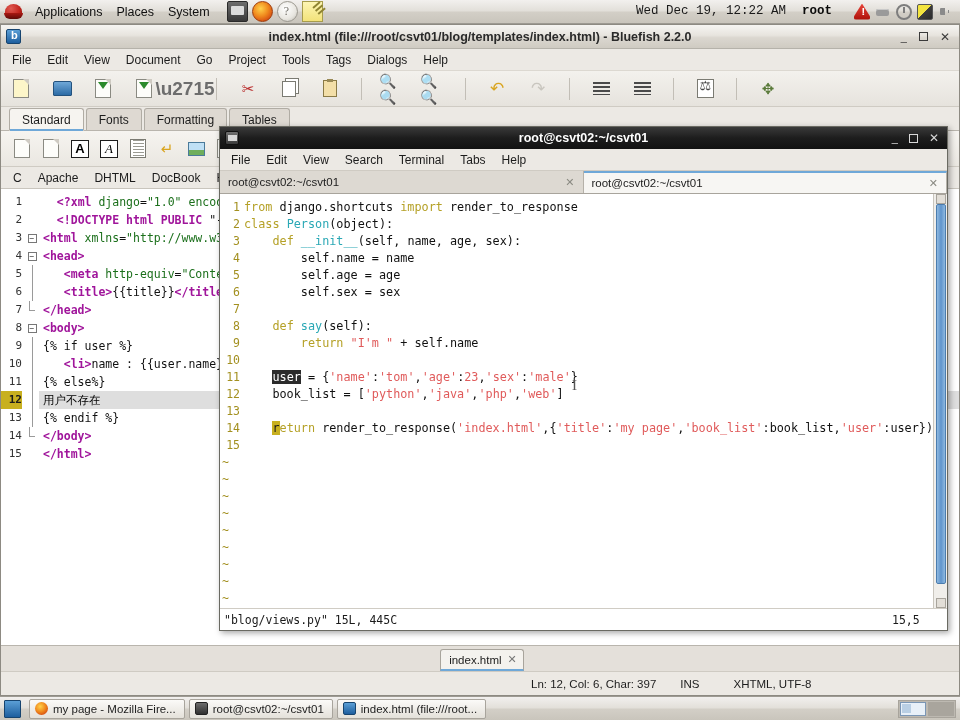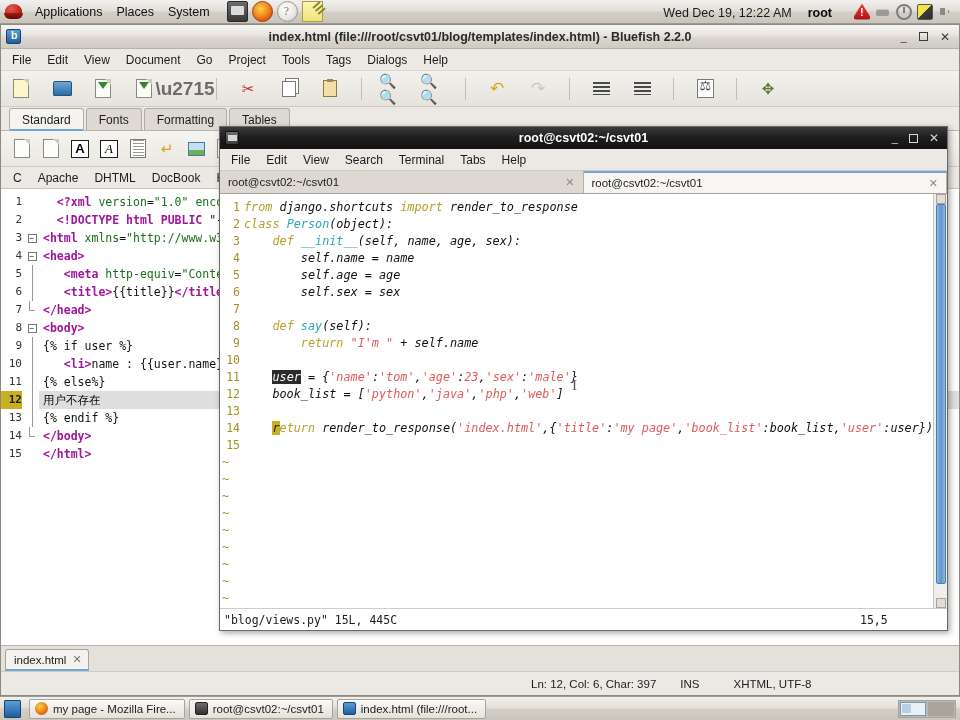--- a/index.html
+++ b/index.html
@@ -68,21 +68,21 @@
   .lnch-note {
     background: linear-gradient(to bottom,#fdf5b3,#f2e27a);
     border: 1px solid #a79c4c;
   }
   .lnch-note:after {
     content: ""; position: absolute; left: 9px; top: 2px; width: 9px; height: 2px;
     background: #8e8332; box-shadow: 0 4px 0 #8e8332, 0 8px 0 #8e8332;
     transform: rotate(-40deg);
   }
   .panel-right {
-    margin-left: auto; display: flex; align-items: flex-end; gap: 8px; padding-right: 6px;
+    margin-left: auto; display: flex; align-items: flex-start; gap: 8px; padding-right: 6px; font-family: Liberation Mono, monospace;
   }
   .panel-clock { font-size: 12.5px; color: #1a1a1a; }
   .panel-user { font-size: 12.5px; color: #0a0a0a; font-weight: bold; margin-left: 8px; }
   .tray { display: flex; align-items: center; gap: 5px; margin-left: 14px; }
   .tray-icon { width: 16px; height: 16px; position: relative; }
   .tray-alert {
     background: linear-gradient(to bottom,#e8443a,#ad1109);
     clip-path: polygon(50% 0%, 100% 80%, 100% 100%, 0 100%, 0 80%);
     border-radius: 2px;
   }
@@ -279,21 +279,21 @@
   .cline.hl { background: #dedede; }
   .tag { color: #a0159b; font-weight: bold; }
   .attr { color: #1b6f1b; }
   .val  { color: #1b6f1b; }
   .plain { color: #111; }
   .dj { color: #111; }
   .cjk { font-family: "DejaVu Sans", sans-serif; }
 
   .bf-bottom-tabs {
     height: 26px; background: #e4e0da; border-top: 1px solid #b9b5ad;
-    display: flex; align-items: flex-end; padding-left: 4px;
+    display: flex; align-items: flex-end; padding-left: 4px; justify-content: center;
   }
   .doc-tab {
     padding: 3px 6px 3px 8px; font-size: 11.5px; color: #1c1c1c;
     background: #f4f2ee; border: 1px solid #a8a49c; border-bottom: 2px solid #6fa8d8;
     border-radius: 3px 3px 0 0; display: flex; align-items: center; gap: 6px; cursor: pointer;
   }
   .doc-tab .x { font-size: 11px; color: #777; }
   .bf-statusbar {
     height: 24px; background: #ece9e4; border-top: 1px solid #cfcbc3;
     display: flex; align-items: center; font-size: 11.5px; color: #1c1c1c;
@@ -348,21 +348,21 @@
   .term-body {
     flex: 1; background: #ffffff; position: relative; overflow: hidden;
     font-family: "DejaVu Sans Mono", monospace; font-size: 11.8px;
     display: flex;
   }
   .vim-gutter {
     width: 22px; text-align: right; padding: 5px 2px 0 0; color: #9a8a30;
     user-select: none;
   }
   .vim-gutter div { height: 17px; line-height: 17px; font-size: 11.5px; color: #a39020; }
-  .vim-code { flex: 1; padding-top: 5px; font-style: italic; }
+  .vim-code { flex: 1; padding-top: 5px; }
   .vline { height: 17px; line-height: 17px; white-space: pre; padding-left: 2px; color: #1a1a1a; }
   .kw   { color: #b5a127; }
   .cls  { color: #2aa8b5; }
   .fn   { color: #2aa8b5; }
   .str  { color: #e05b5b; }
   .num  { color: #e05b5b; }
   .sel  { background: #2b2b2b; color: #ffffff; }
   .cur  { background: #c8b020; color: #1a1a1a; }
   .tilde { color: #3a7fd5; }
   .vim-caret {
@@ -385,21 +385,21 @@
     position: absolute; left: 2px; width: 10px; height: 10px;
     background: #e2ded7; border: 1px solid #a8a49c;
   }
   .tsb-arrow.up { top: 0px; }
   .tsb-arrow.dn { bottom: 0px; }
   .term-status {
     height: 22px; background: #ffffff; border-top: 1px solid #d0ccc4;
     display: flex; align-items: center; font-family: "DejaVu Sans Mono", monospace;
     font-size: 11.5px; color: #1a1a1a; padding-left: 4px; position: relative;
   }
-  .ts-pos { position: absolute; left: 640px; }
+  .ts-pos { position: absolute; left: 672px; }
 
   
   .taskbar {
     position: absolute; left: 0; bottom: 0; width: 960px; height: 24px;
     background: linear-gradient(to bottom,#f2f0ee 0%,#e2dfd9 48%,#d3cfc7 52%,#c9c5bc 100%);
     border-top: 1px solid #9d9a92; display: flex; align-items: center; gap: 4px;
     padding: 0 4px;
   }
   .task-btn {
     height: 20px; display: flex; align-items: center; gap: 5px; padding: 0 8px 0 5px;
@@ -617,21 +617,21 @@
             <div><span class="fold-box">−</span></div>
             <div><span class="fold-line"></span></div>
             <div><span class="fold-line"></span></div>
             <div><span class="fold-line"></span></div>
             <div><span class="fold-line"></span></div>
             <div><span class="fold-line"></span></div>
             <div><span class="fold-end"></span></div>
             <div></div>
           </div>
         <div class="codearea" id="bf-code">
-            <div class="cline"><span class="plain">  </span><span class="tag">&lt;?xml </span><span class="attr">version</span><span class="plain">=</span><span class="val">"1.0"</span><span class="plain"> </span><span class="attr">encoding</span><span class="plain">="</span></div>
+            <div class="cline"><span class="plain">  </span><span class="tag">&lt;?xml </span><span class="attr">django</span><span class="plain">=</span><span class="val">"1.0"</span><span class="plain"> </span><span class="attr">encoding</span><span class="plain">="</span></div>
             <div class="cline"><span class="plain">  </span><span class="tag">&lt;!DOCTYPE html PUBLIC </span><span class="plain">"-//W3C/</span></div>
             <div class="cline"><span class="tag">&lt;html </span><span class="attr">xmlns</span><span class="plain">=</span><span class="val">"http://www.w3.org</span></div>
             <div class="cline"><span class="tag">&lt;head&gt;</span></div>
             <div class="cline"><span class="plain">   </span><span class="tag">&lt;meta </span><span class="attr">http-equiv</span><span class="plain">=</span><span class="val">"Content-T</span></div>
             <div class="cline"><span class="plain">   </span><span class="tag">&lt;title&gt;</span><span class="dj">{{title}}</span><span class="tag">&lt;/title&gt;</span></div>
             <div class="cline"><span class="tag">&lt;/head&gt;</span></div>
             <div class="cline"><span class="tag">&lt;body&gt;</span></div>
             <div class="cline"><span class="dj">{% if user %}</span></div>
             <div class="cline"><span class="plain">   </span><span class="tag">&lt;li&gt;</span><span class="plain">name : </span><span class="dj">{{user.name}}</span><span class="tag">&lt;/li</span></div>
             <div class="cline"><span class="dj">{% else%}</span></div>

